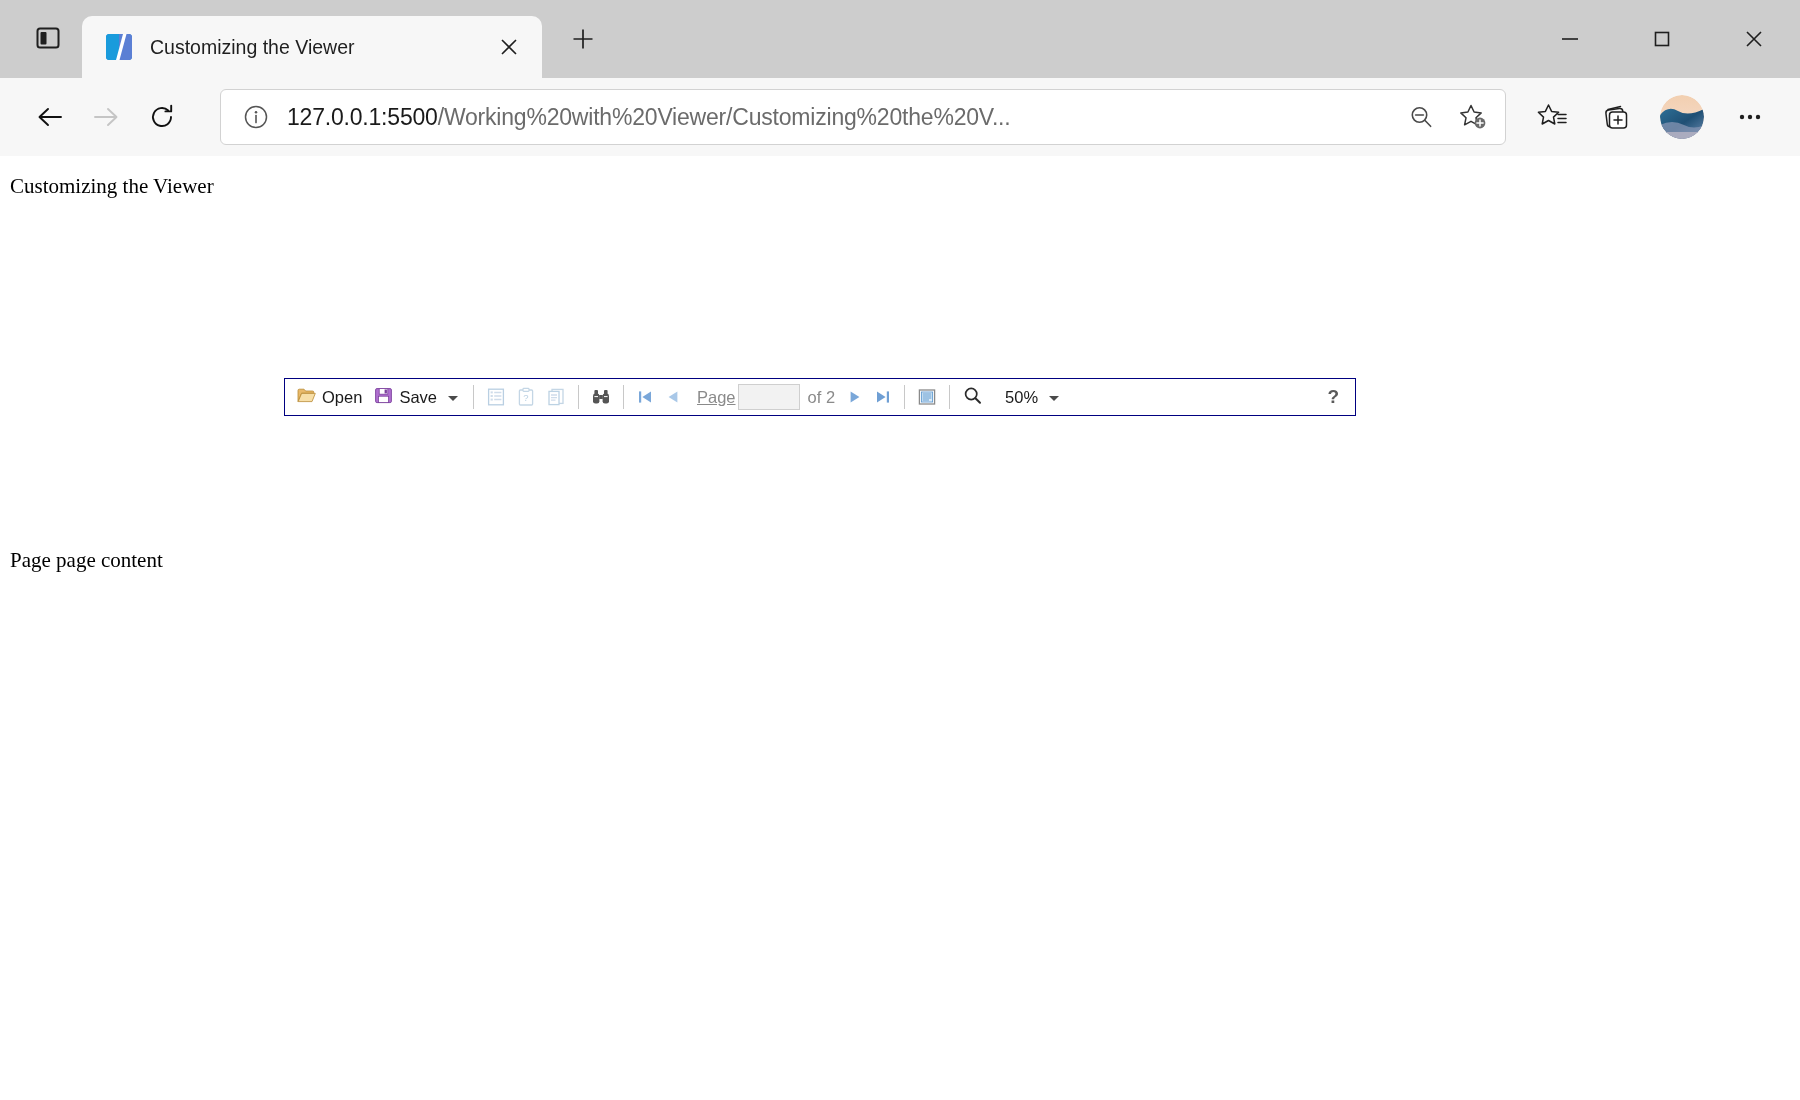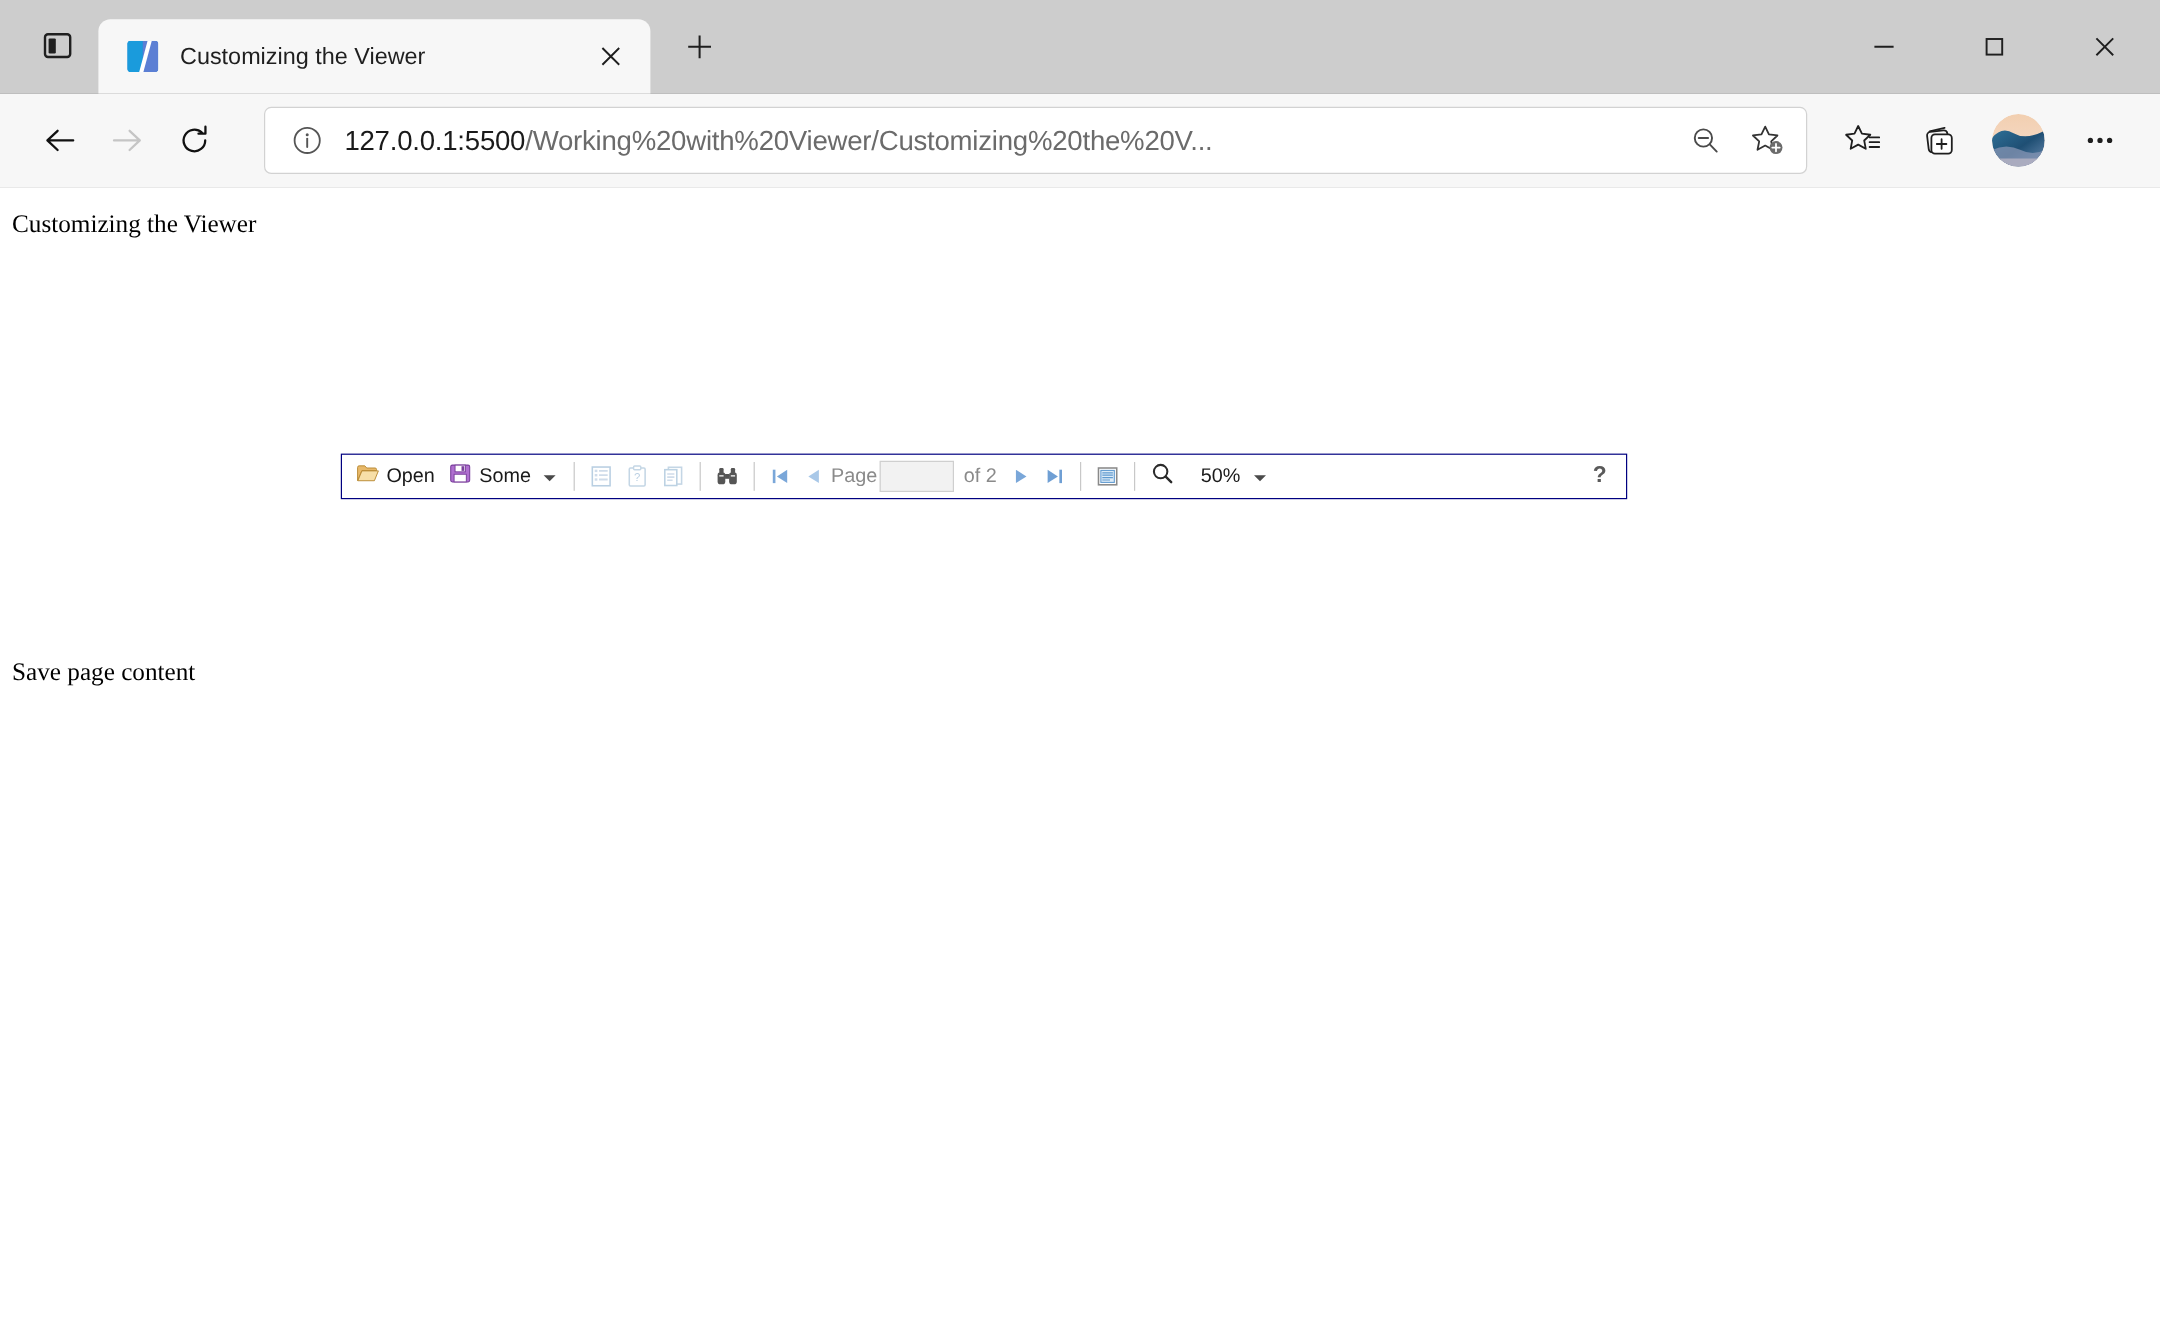--- a/index.html
+++ b/index.html
@@ -389,21 +389,21 @@
 
       <div class="vt-btn">
         <span>
           <svg width="19" height="19" viewBox="0 0 19 19">
             <rect x="1.6" y="2.6" width="15.8" height="14" rx="1.3" fill="#b06fd0" stroke="#7a3f9c" stroke-width="0.9"></rect>
             <rect x="5.2" y="2.6" width="8.6" height="5.6" fill="#ffffff" stroke="#7a3f9c" stroke-width="0.8"></rect>
             <rect x="10.6" y="3.5" width="2.3" height="3.9" fill="#7a3f9c"></rect>
             <rect x="4.4" y="10.2" width="10.2" height="6.4" fill="#ffffff" stroke="#7a3f9c" stroke-width="0.8"></rect>
           </svg>
         </span>
-        <span class="vt-label">Some</span>
+        <span class="vt-label">Save</span>
         <span class="vt-caret"></span>
       </div>
 
       <div class="vt-sep"></div>
 
       <div class="vt-icon disabled">
         <svg width="20" height="20" viewBox="0 0 20 20">
           <rect x="2.6" y="2.2" width="14.8" height="15.6" fill="#ffffff" stroke="#b9cfe2" stroke-width="1.3"></rect>
           <rect x="4.6" y="4.4" width="2.2" height="2" fill="#cfdcea"></rect>
           <rect x="4.6" y="8" width="2.2" height="2" fill="#cfdcea"></rect>
@@ -449,21 +449,21 @@
           <path d="M15 3.4 L15 14.6 L6.4 9 Z" fill="#7aa7d9"></path>
         </svg>
       </div>
 
       <div class="vt-icon">
         <svg width="18" height="18" viewBox="0 0 18 18">
           <path d="M13.4 3.4 L13.4 14.6 L4.6 9 Z" fill="#a9c8e8"></path>
         </svg>
       </div>
 
-      <span class="vt-label dim" style="">Page</span>
+      <span class="vt-label dim" style="margin-left:10px;text-decoration:underline;">Page</span>
 
       <input class="page-input" type="text" value="" style="">
 
       <span class="vt-label dim" style="margin-left:8px;">of 2</span>
 
       <div class="vt-icon" style="margin-left:6px;">
         <svg width="18" height="18" viewBox="0 0 18 18">
           <path d="M4.6 3.4 L4.6 14.6 L13.4 9 Z" fill="#7aa7d9"></path>
         </svg>
       </div>
@@ -496,15 +496,15 @@
         </span>
         <span class="zoom-label">50%</span>
         <span class="vt-caret"></span>
       </div>
 
       <div class="vt-spacer"></div>
 
       <div class="vt-help">?</div>
     </div>
 
-    <div class="page-body-text">Save page content</div>
+    <div class="page-body-text">Page page content</div>
   </div>
 </div>
 
 </body></html>

